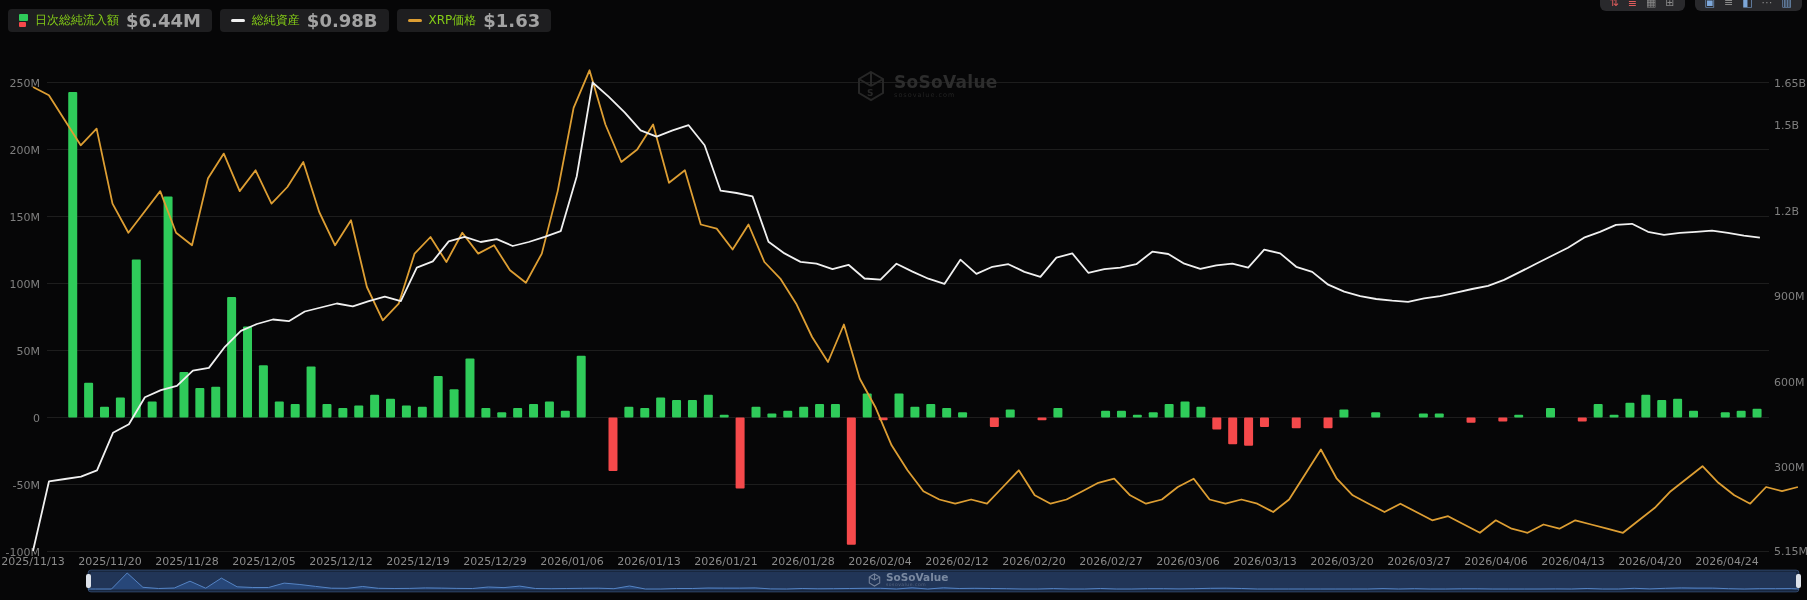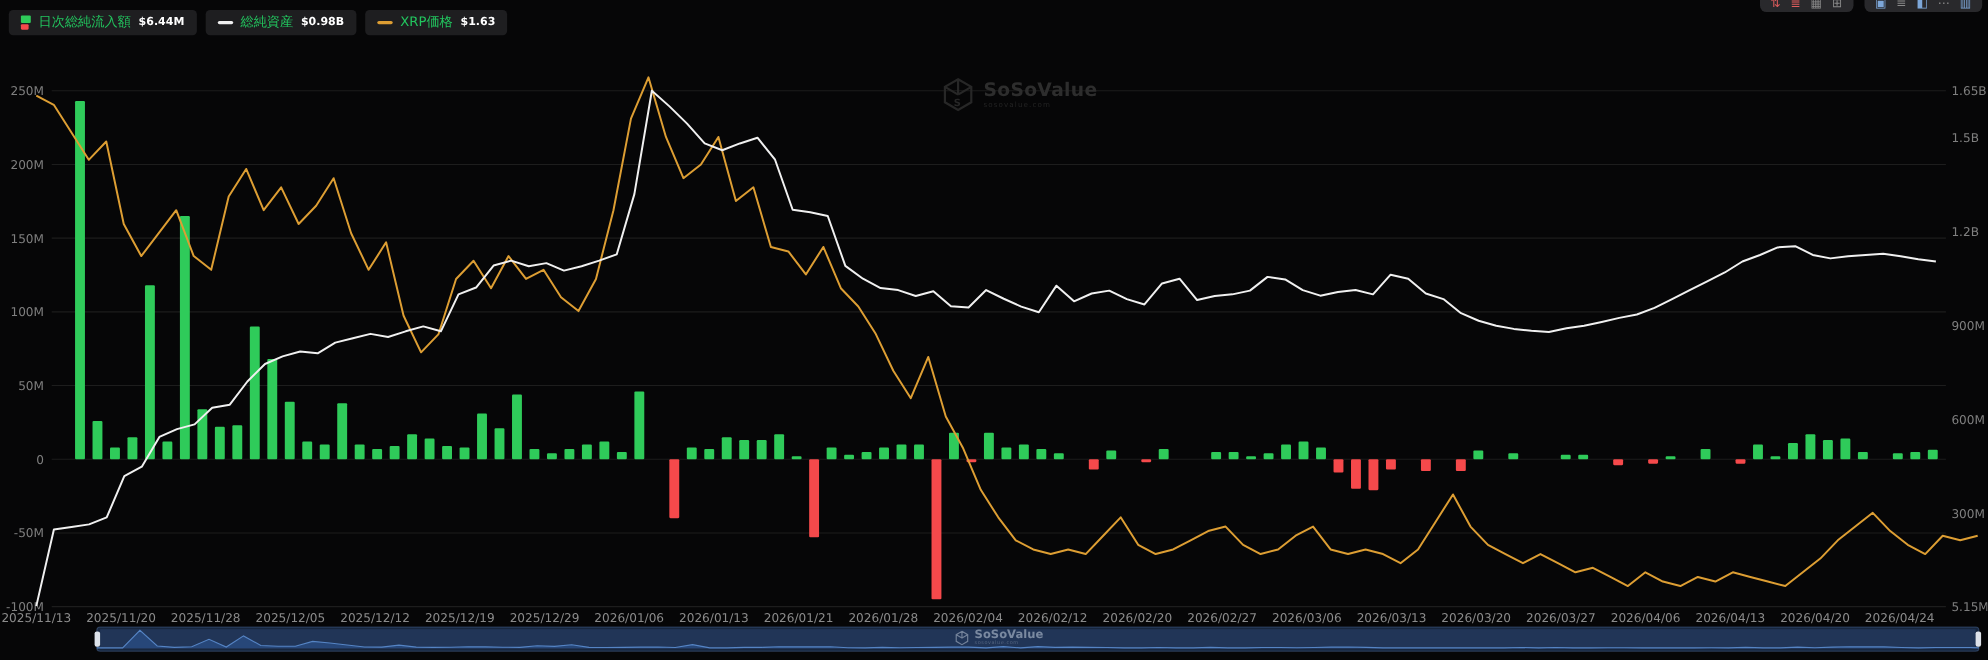--- a/index.html
+++ b/index.html
@@ -2,22 +2,22 @@
 <html><head>
 <meta charset="utf-8">
 <style>
   html,body{margin:0;padding:0;background:#060607;width:1807px;height:600px;overflow:hidden;
     font-family:"DejaVu Sans","Liberation Sans",sans-serif;}
   #stage{position:relative;width:1807px;height:600px;background:#060607;}
   
   .legend{position:absolute;top:9px;left:8px;display:flex;gap:8px;z-index:5;}
   .pill{display:flex;align-items:center;gap:7px;background:#1e1e20;border-radius:4px;
     padding:0 11px;height:23px;}
-  .pill .lab{color:#22c55e;font-size:12px;}
-  .pill .val{color:#ffffff;font-size:10px;font-weight:bold;}
+  .pill .lab{color:#84cc16;font-size:12px;}
+  .pill .val{color:#a3a3a3;font-size:18px;font-weight:bold;}
   .swatch-bars{display:flex;flex-direction:column;gap:1px;width:9px;}
   .swatch-bars .g{height:7px;border-radius:1px;}
   .swatch-bars .r{height:5px;width:7px;border-radius:1px;}
   .swatch-line{width:14px;height:3px;border-radius:2px;}
   
   .toolbar{position:absolute;top:0;right:5px;display:flex;gap:10px;z-index:5;}
   .toolgroup{background:#29292c;border-radius:0 0 6px 6px;height:11px;overflow:hidden;
     display:flex;align-items:flex-start;gap:9px;padding:0 10px;}
   .toolgroup span{font-size:11px;line-height:14px;margin-top:-4px;}
   

